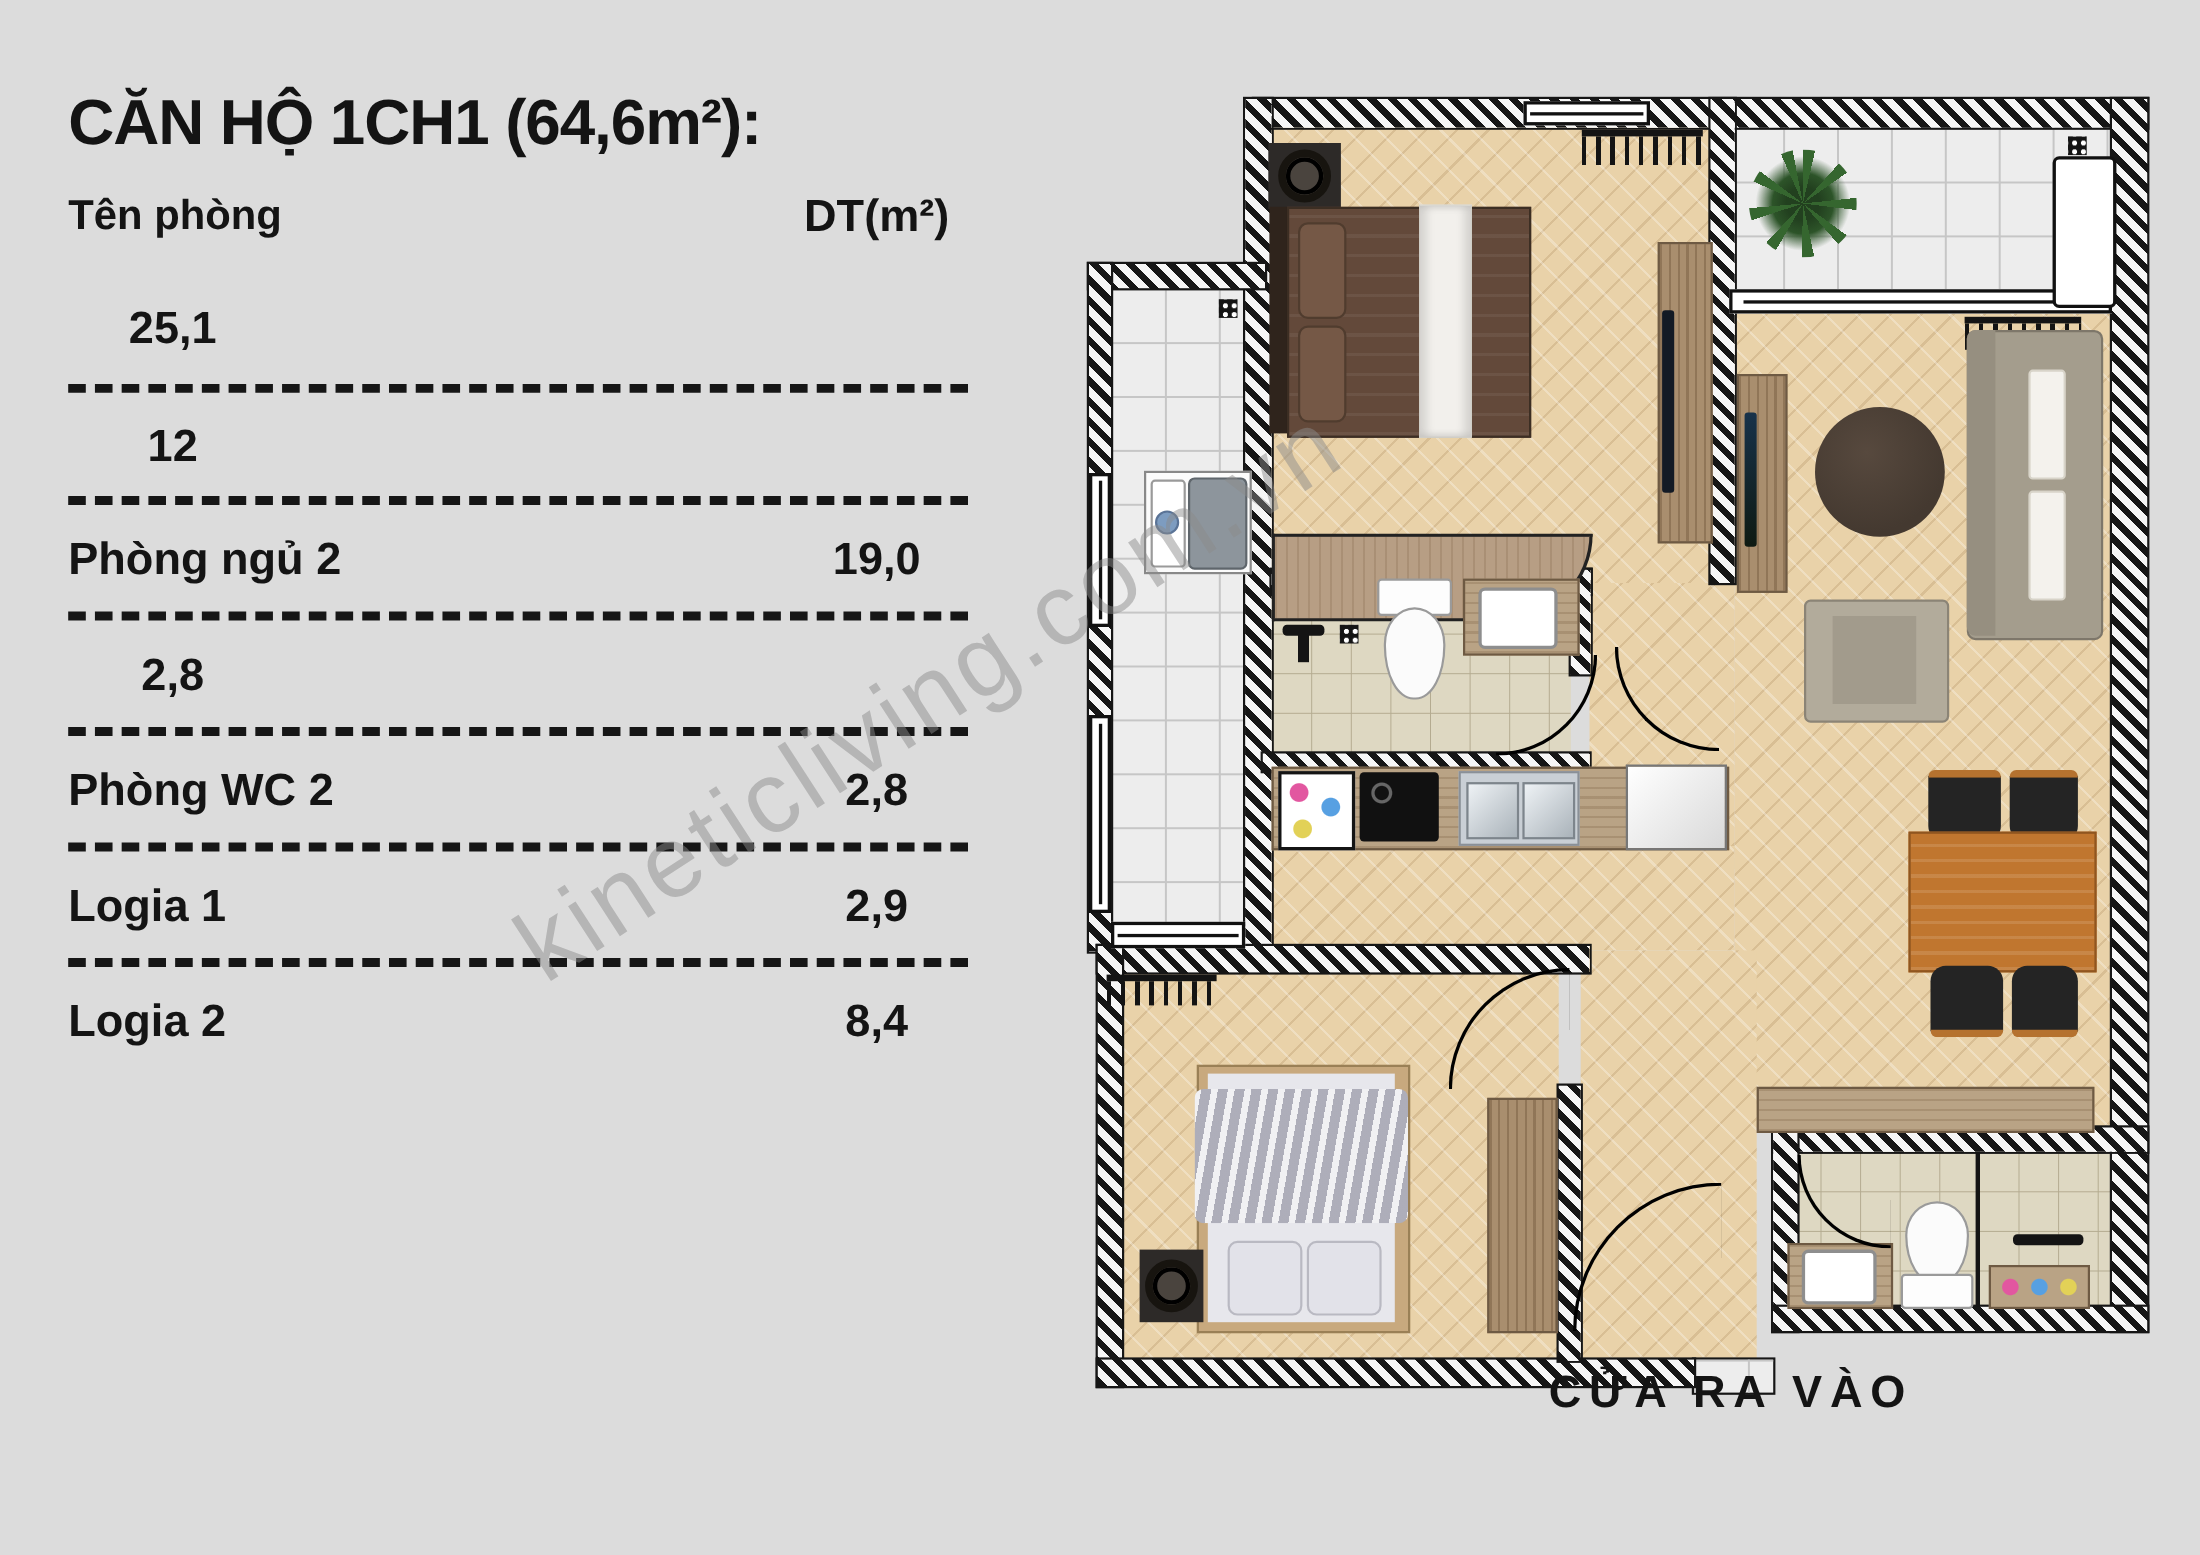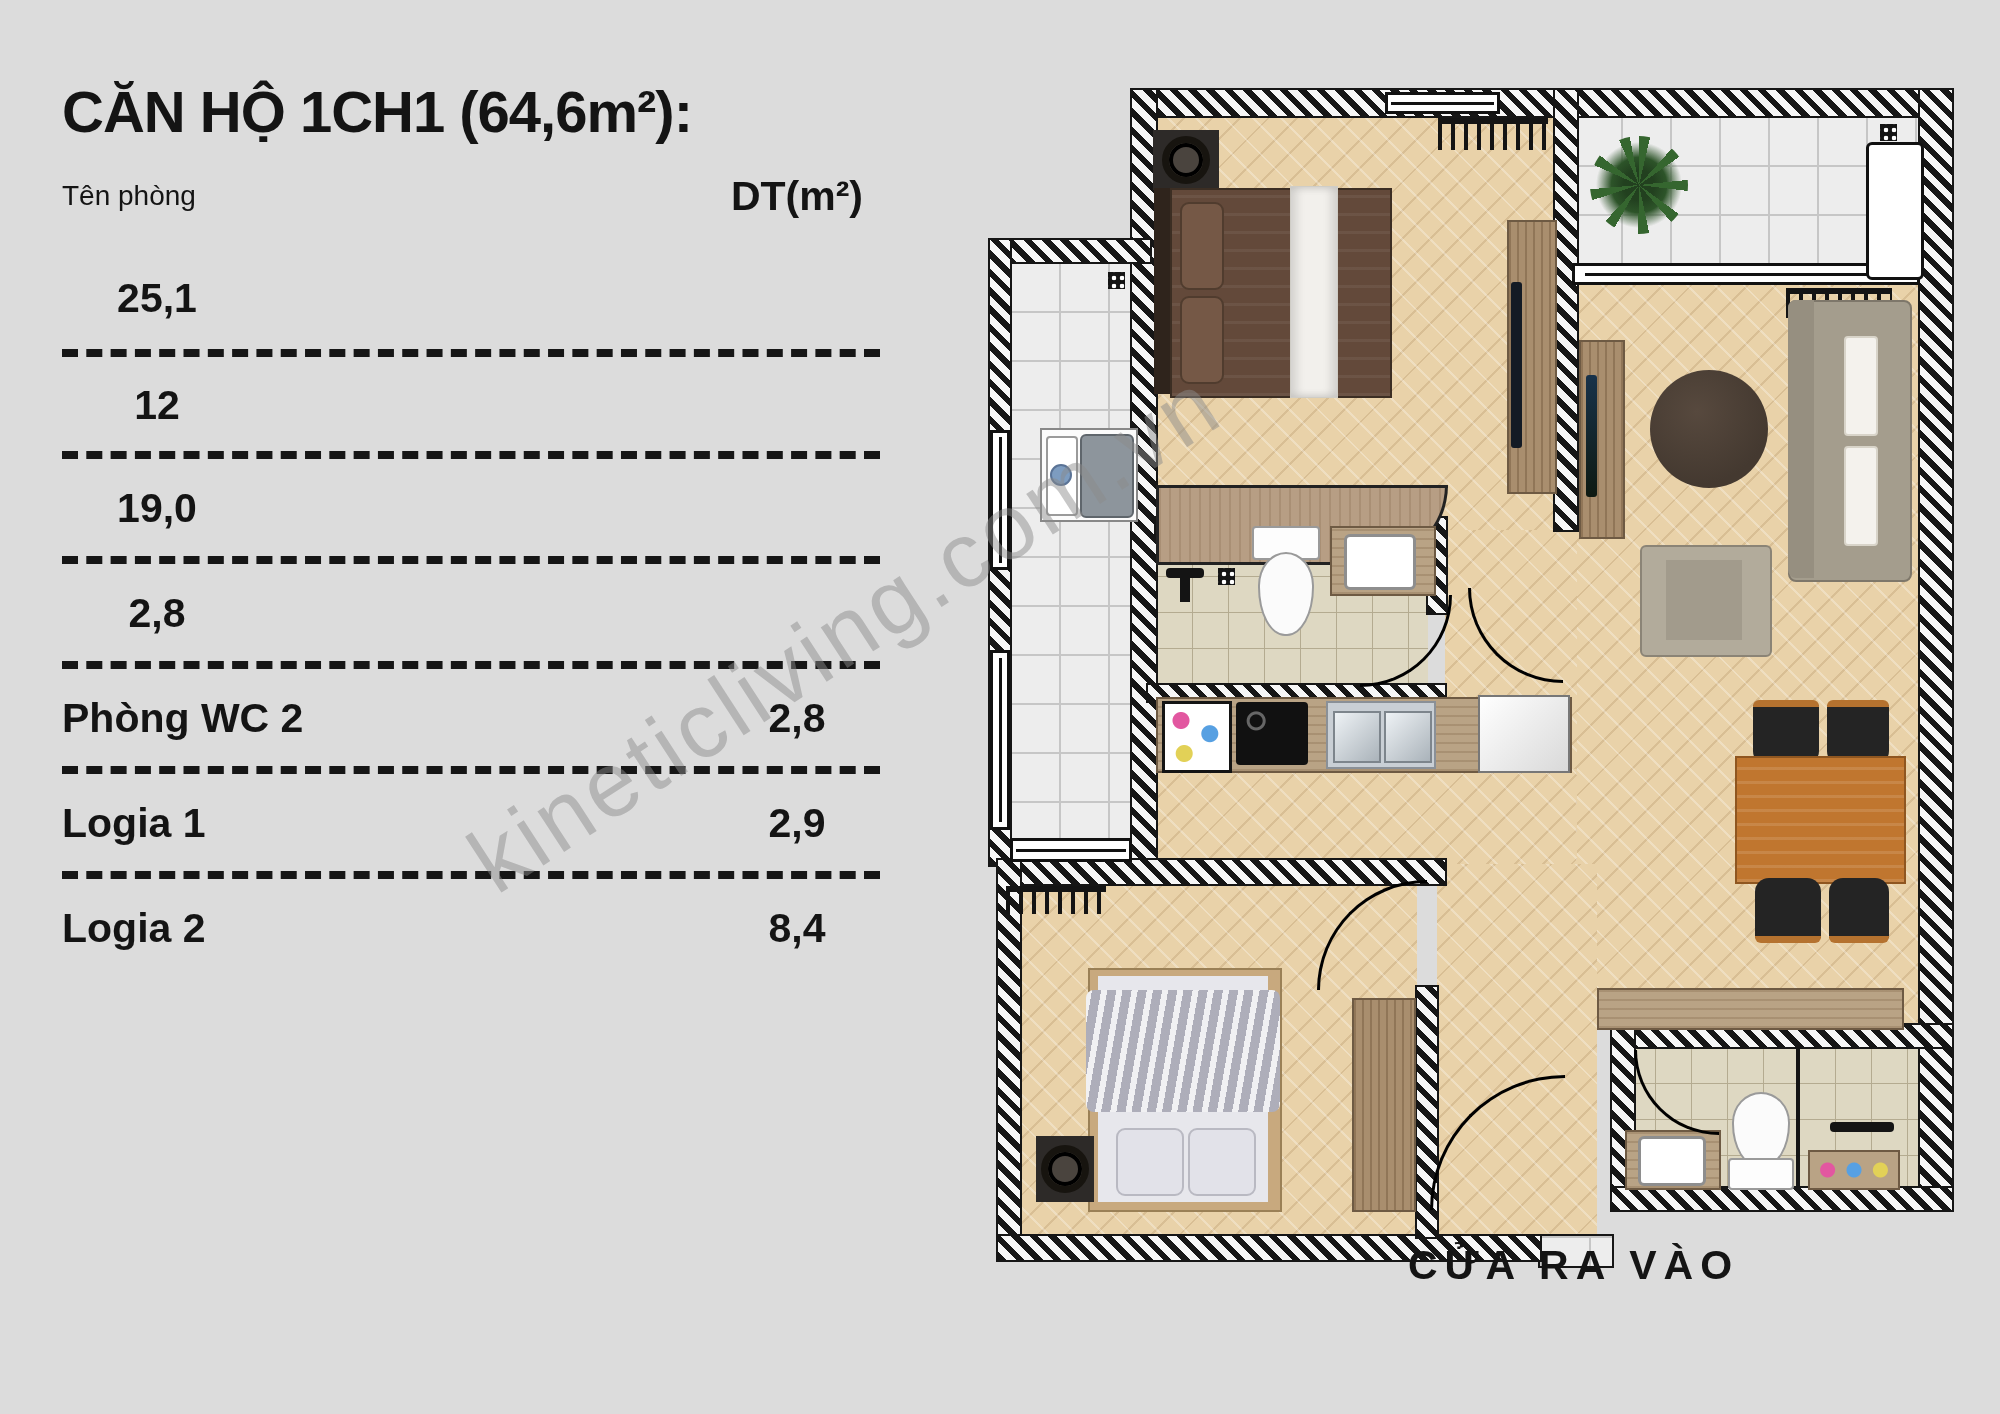--- a/index.html
+++ b/index.html
@@ -2,21 +2,21 @@
 <html><head>
 <meta charset="utf-8">
 <style>
   html,body{margin:0;padding:0;}
   body{width:2000px;height:1414px;position:relative;background:#dcdcdc;overflow:hidden;
        font-family:"Liberation Sans",sans-serif;color:#141414;}
   .abs{position:absolute;}
 
   
   #title{left:62px;top:78px;font-size:58px;font-weight:800;letter-spacing:-1px;}
-  .thead{font-size:28px;font-weight:400;}
+  .thead{font-size:38px;font-weight:700;}
   .trow{left:62px;width:830px;height:52px;line-height:52px;display:flex;justify-content:space-between;}
   .trow .rname{font-size:41px;font-weight:700;white-space:nowrap;}
   .trow .rval{width:190px;text-align:center;font-size:41px;font-weight:700;}
   .sep{left:62px;width:818px;height:0;border-top:8px dashed #161616;}
 
   
   #plan{left:990px;top:90px;width:972px;height:1180px;}
   .wall{position:absolute;background:repeating-linear-gradient(45deg,#161616 0 6px,#f6f6f6 6px 13px);
         box-shadow:0 0 0 2px #161616;}
   .floor-wood{position:absolute;background-color:#e9d2a9;
@@ -69,20 +69,21 @@
   <span class="rval">25,1</span>
 </div>
 <div class="abs sep" style="top:349px;"></div>
 
 <div class="abs trow" style="top:379px;">
   <span class="rval">12</span>
 </div>
 <div class="abs sep" style="top:451px;"></div>
 
 <div class="abs trow" style="top:482px;">
+  <span class="rname">Phòng ngủ 2</span>
   <span class="rval">19,0</span>
 </div>
 <div class="abs sep" style="top:556px;"></div>
 
 <div class="abs trow" style="top:587px;">
   <span class="rval">2,8</span>
 </div>
 <div class="abs sep" style="top:661px;"></div>
 
 <div class="abs trow" style="top:692px;">

